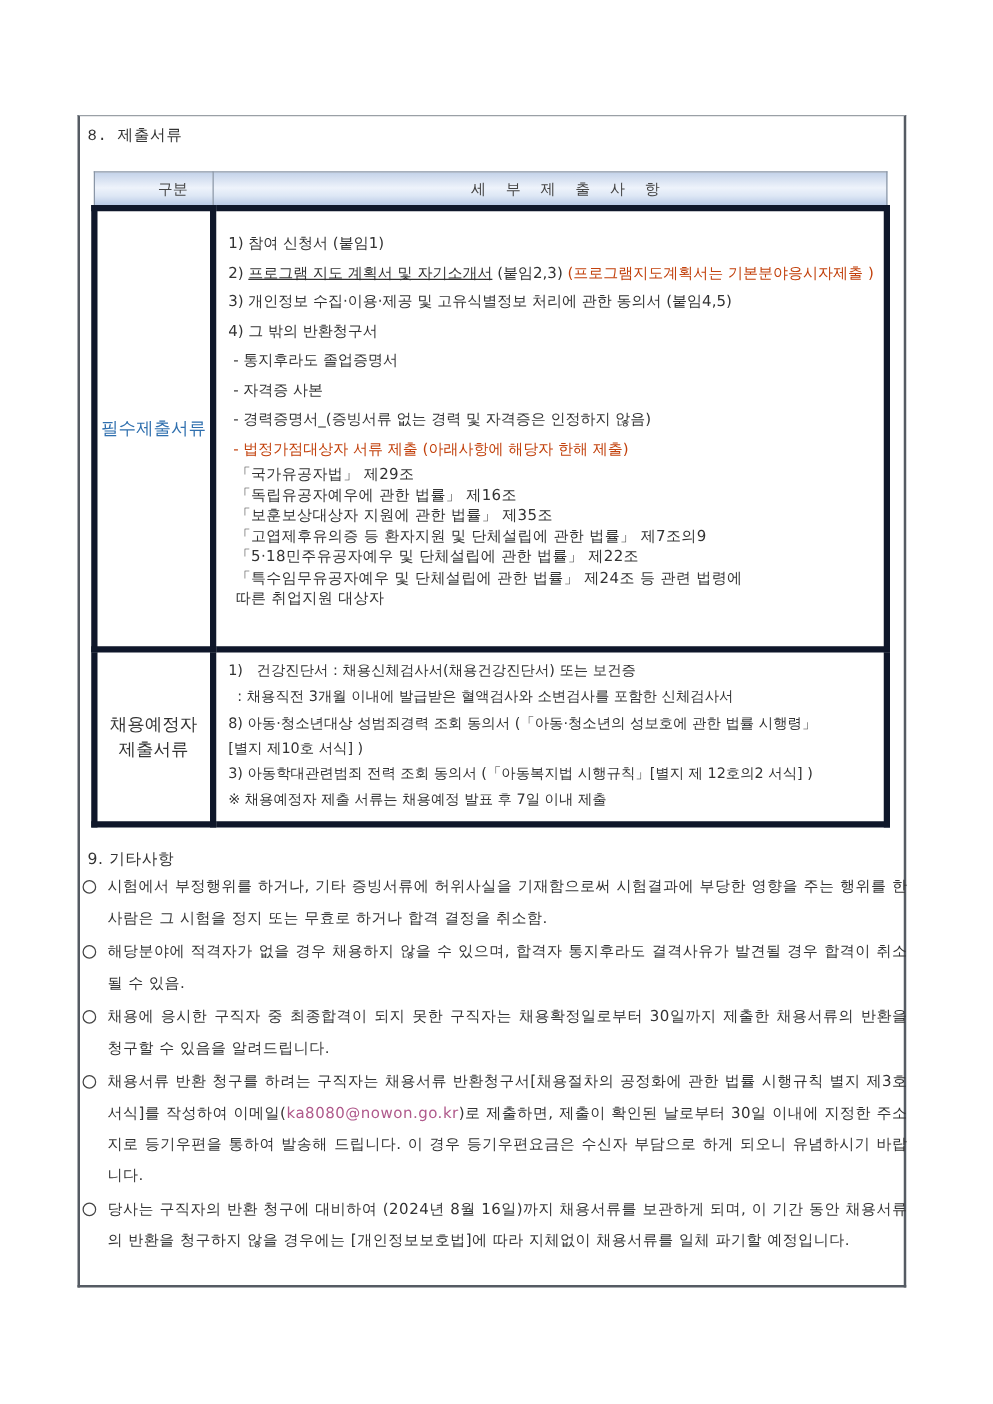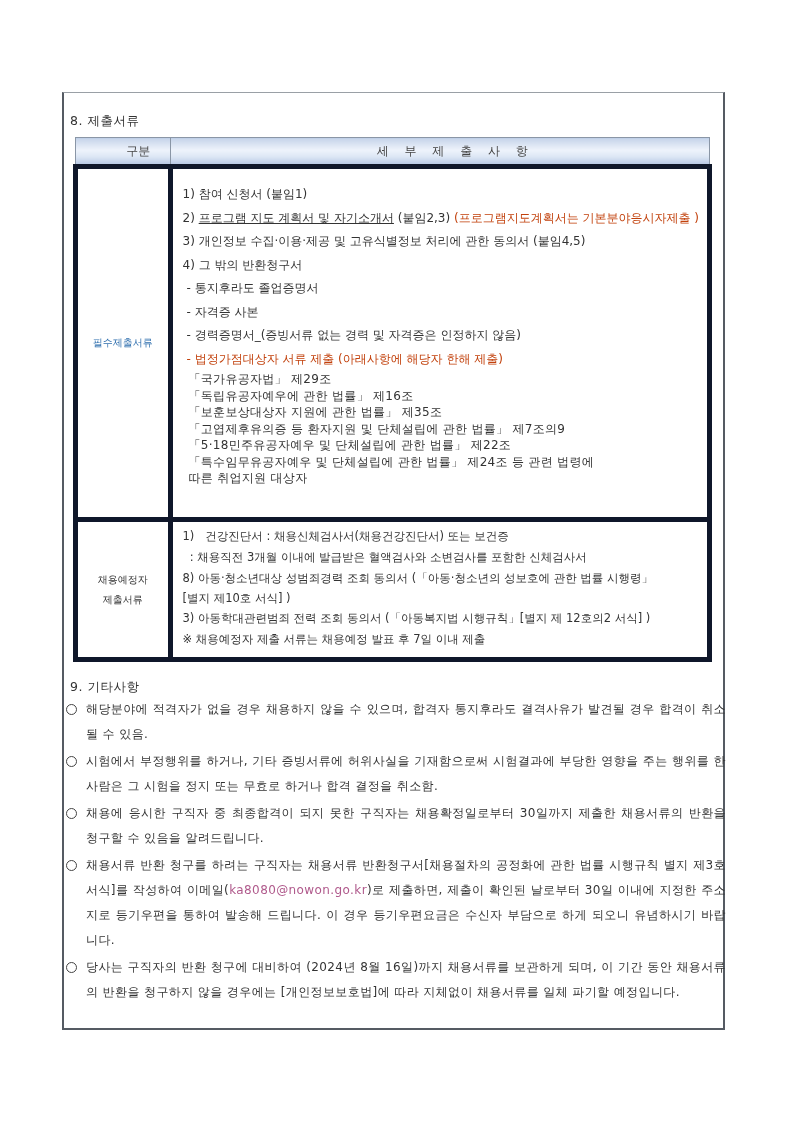--- a/index.html
+++ b/index.html
@@ -12,37 +12,37 @@
       position: absolute; left: 62px; top: 92px; width: 663px; height: 938px;
       border-top: 1px solid #9aa0a6;
       border-left: 2px solid #555b63;
       border-right: 2px solid #555b63;
       border-bottom: 2px solid #555b63;
       box-sizing: border-box;
     }
     .section-title {
       position: absolute; left: 70px; font-size: 12.5px; color: #333; letter-spacing: 0.5px;
     }
-    .sec8 { top: 113px; }
+    .sec8 { top: 100px; font-family: Liberation Mono, monospace; }
     .sec9 { top: 679px; }
     table.docs {
       position: absolute; left: 73px; top: 137px; width: 639px;
       border-collapse: collapse; font-size: 12px;
     }
     table.docs th {
       height: 24px; font-weight: normal; color: #444; font-size: 12px;
       background: linear-gradient(to bottom, #c6d4ea 0%, #eef3fb 45%, #dde7f5 70%, #b7c8e4 100%);
       border: 1px solid #8a96a6;
       padding-left: 32px;
     }
     table.docs th.c1 { width: 113px; }
     table.docs th.c2 { letter-spacing: 6px; }
     table.docs td { border: 5px solid #0f172a; vertical-align: top; }
     td.label {
-      text-align: center; vertical-align: middle !important; color: #333; font-size: 10px; line-height: 20px;
+      text-align: center; vertical-align: middle !important; color: #333; font-size: 14px; line-height: 20px;
     }
     td.label.blue { color: #2f6fae; }
     .req-cell { padding: 14px 8px 8px 10px; }
     .line { font-size: 12px; line-height: 23.5px; white-space: nowrap; color: #333; }
     .line.sub { padding-left: 4px; }
     .blue { color: #c2410c; }
     .ul { text-decoration: underline; }
     .law { font-size: 12px; line-height: 16.5px; padding-left: 6px; color: #333; letter-spacing: 0.3px; }
     .exp-cell { padding: 4px 8px 4px 10px; }
     .exp-line { font-size: 11.5px; line-height: 21px; white-space: nowrap; }
@@ -118,25 +118,25 @@
       </td>
     </tr>
   </tbody>
 </table>
 
 <div class="section-title sec9">9. 기타사항</div>
 
 <div class="etc">
   <div class="etc-item">
     <span class="bullet"></span>
-    <span>해당분야에 적격자가 없을 경우 채용하지 않을 수 있으며, 합격자 통지후라도 결격사유가 발견될 경우 합격이 취소될 수 있음.</span>
+    <span>시험에서 부정행위를 하거나, 기타 증빙서류에 허위사실을 기재함으로써 시험결과에 부당한 영향을 주는 행위를 한 사람은 그 시험을 정지 또는 무효로 하거나 합격 결정을 취소함.</span>
   </div>
   <div class="etc-item">
     <span class="bullet"></span>
-    <span>시험에서 부정행위를 하거나, 기타 증빙서류에 허위사실을 기재함으로써 시험결과에 부당한 영향을 주는 행위를 한 사람은 그 시험을 정지 또는 무효로 하거나 합격 결정을 취소함.</span>
+    <span>해당분야에 적격자가 없을 경우 채용하지 않을 수 있으며, 합격자 통지후라도 결격사유가 발견될 경우 합격이 취소될 수 있음.</span>
   </div>
   <div class="etc-item">
     <span class="bullet"></span>
     <span>채용에 응시한 구직자 중 최종합격이 되지 못한 구직자는 채용확정일로부터 30일까지 제출한 채용서류의 반환을 청구할 수 있음을 알려드립니다.</span>
   </div>
   <div class="etc-item">
     <span class="bullet"></span>
     <span>채용서류 반환 청구를 하려는 구직자는 채용서류 반환청구서[채용절차의 공정화에 관한 법률 시행규칙 별지 제3호 서식]를 작성하여 이메일(</span><span class="email">ka8080@nowon.go.kr</span><span>)로 제출하면, 제출이 확인된 날로부터 30일 이내에 지정한 주소지로 등기우편을 통하여 발송해 드립니다. 이 경우 등기우편요금은 수신자 부담으로 하게 되오니 유념하시기 바랍니다.</span>
   </div>
   <div class="etc-item">

